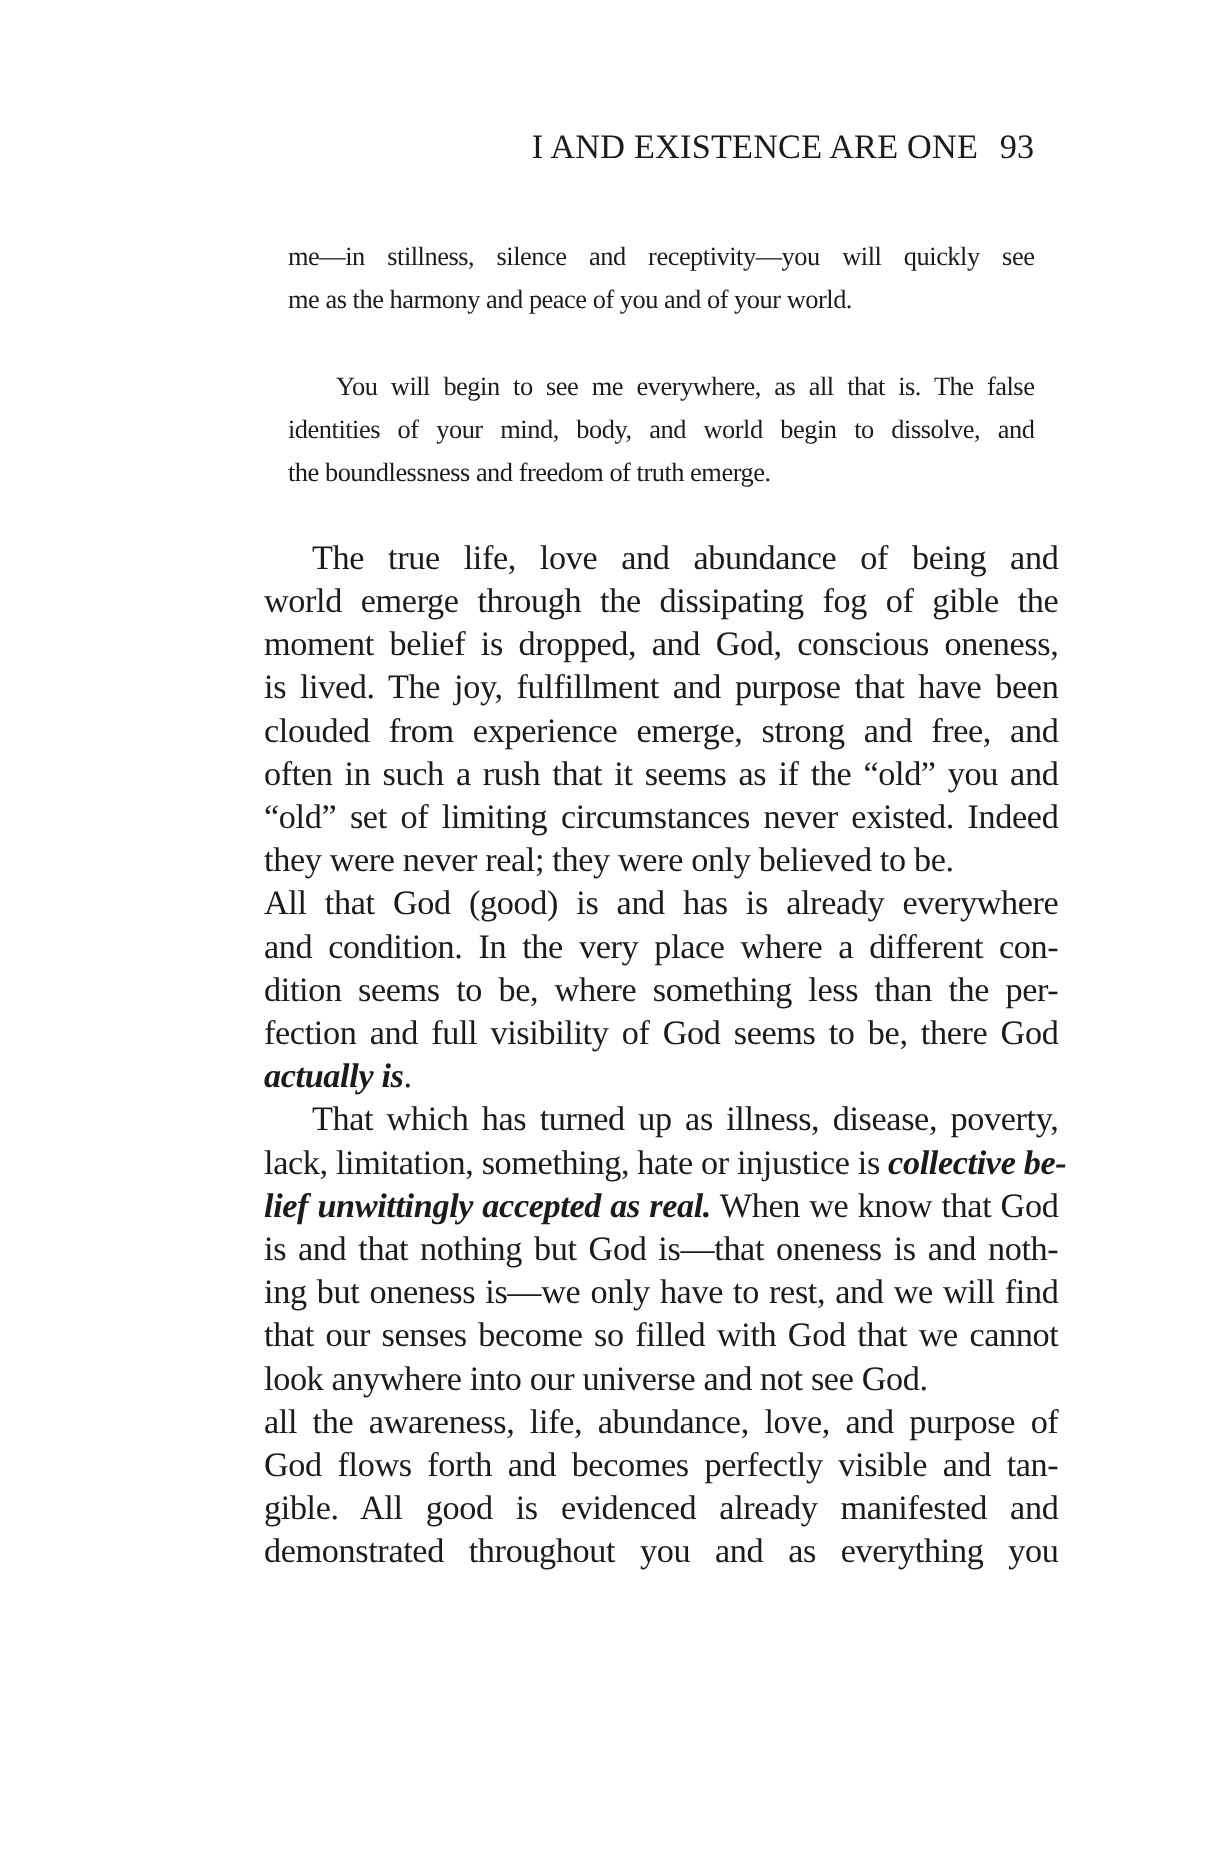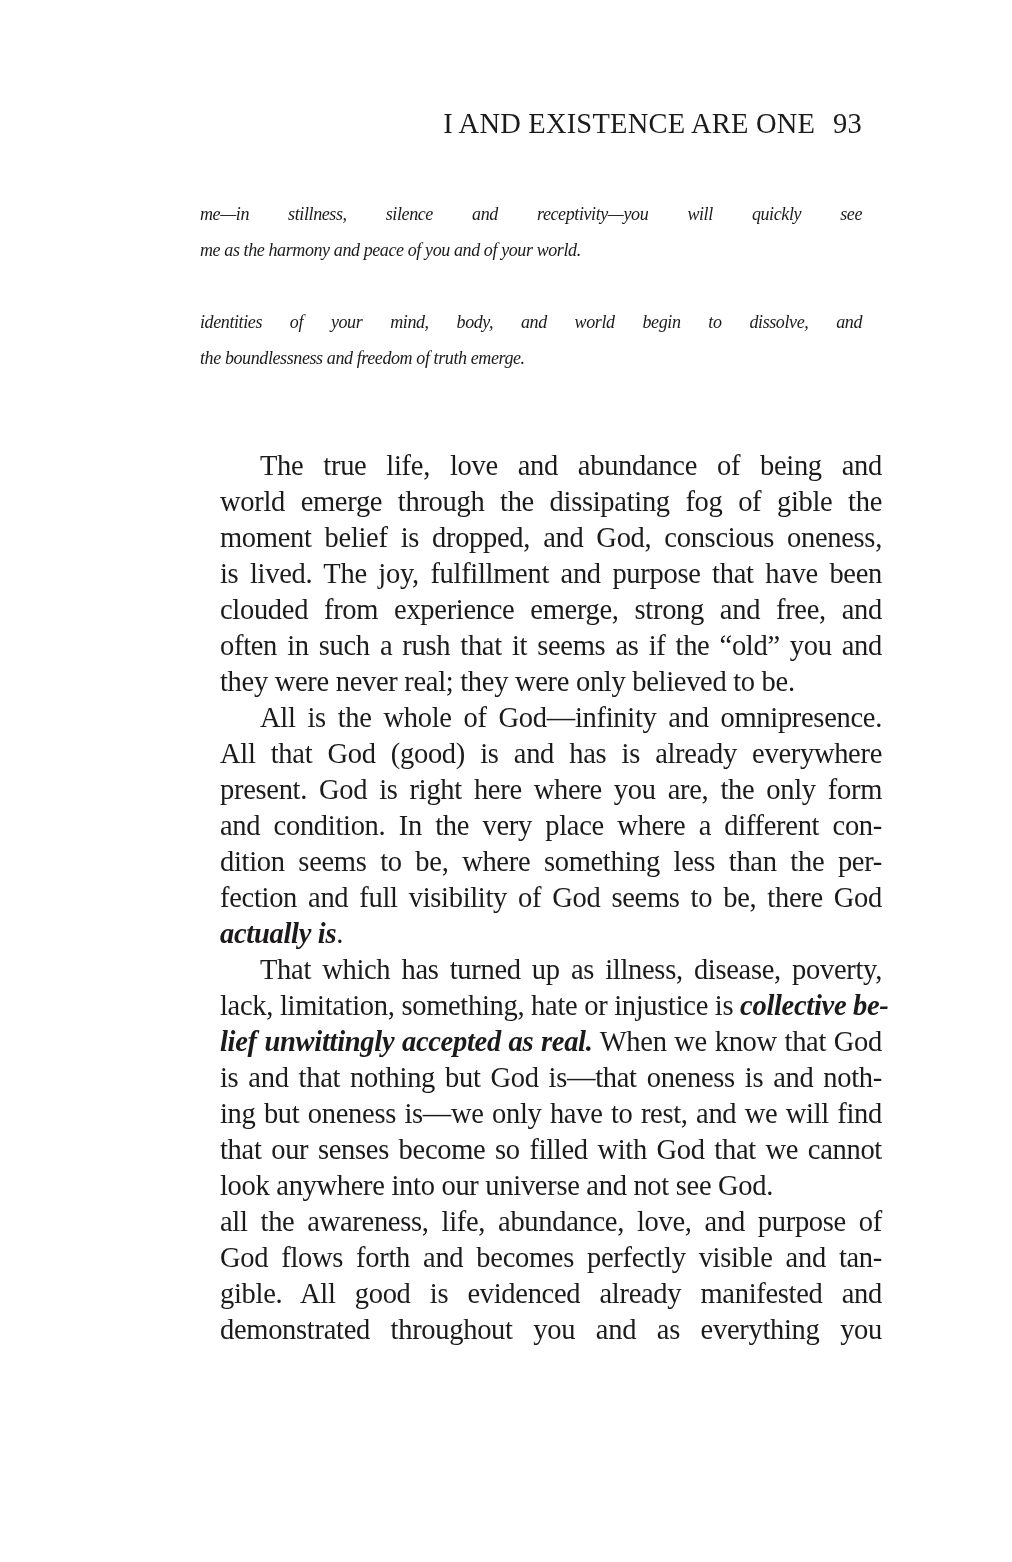--- a/index.html
+++ b/index.html
@@ -41,23 +41,23 @@
       text-align-last: justify;
       overflow: visible;
     }
     .line.last {
       text-align-last: left;
     }
     .line.indent {
       padding-left: 40px;
     }
     .italic-block .line {
-      font-style: italic;
-      font-size: 18px;
+      font-size: 22px;
       letter-spacing: -0.4px;
+      margin-left: 40px;
     }
     .roman .line {
       font-size: 28.5px;
       letter-spacing: -0.3px;
     }
     em {
       font-style: italic;
       font-weight: bold;
     }
     #block-1 { top: 196px; }
@@ -70,40 +70,40 @@
 <div class="running-head">
   <span>I AND EXISTENCE ARE ONE</span><span class="page-num">93</span>
 </div>
 
 <div id="block-1" class="text-block italic-block">
   <div class="line">me—in stillness, silence and receptivity—you will quickly see</div>
   <div class="line last">me as the harmony and peace of you and of your world.</div>
 </div>
 
 <div id="block-2" class="text-block italic-block">
+  <div class="line indent">You will begin to see me everywhere, as all that is. The false</div>
   <div class="line">identities of your mind, body, and world begin to dissolve, and</div>
   <div class="line last">the boundlessness and freedom of truth emerge.</div>
 </div>
 
 <div id="block-3" class="text-block roman">
 
   <div>
     <div class="line indent">The true life, love and abundance of being and</div>
     <div class="line">world emerge through the dissipating fog of gible the</div>
     <div class="line">moment belief is dropped, and God, conscious oneness,</div>
     <div class="line">is lived. The joy, fulfillment and purpose that have been</div>
     <div class="line">clouded from experience emerge, strong and free, and</div>
     <div class="line">often in such a rush that it seems as if the “old” you and</div>
+    <div class="line">“old” set of limiting circumstances never existed. Indeed</div>
     <div class="line last">they were never real; they were only believed to be.</div>
   </div>
 
   <div>
-    <div class="line indent">All is the whole of God—infinity and omnipresence.</div>
     <div class="line">All that God (good) is and has is already everywhere</div>
-    <div class="line">present. God is right here where you are, the only form</div>
     <div class="line">and condition. In the very place where a different con-</div>
     <div class="line">dition seems to be, where something less than the per-</div>
     <div class="line">fection and full visibility of God seems to be, there God</div>
     <div class="line last"><em>actually is</em><span>.</span></div>
   </div>
 
   <div>
     <div class="line indent">That which has turned up as illness, disease, poverty,</div>
     <div class="line"><span>lack, limitation, something, hate or injustice is </span><em>collective be-</em></div>
     <div class="line"><em>lief unwittingly accepted as real.</em><span> When we know that God</span></div>

